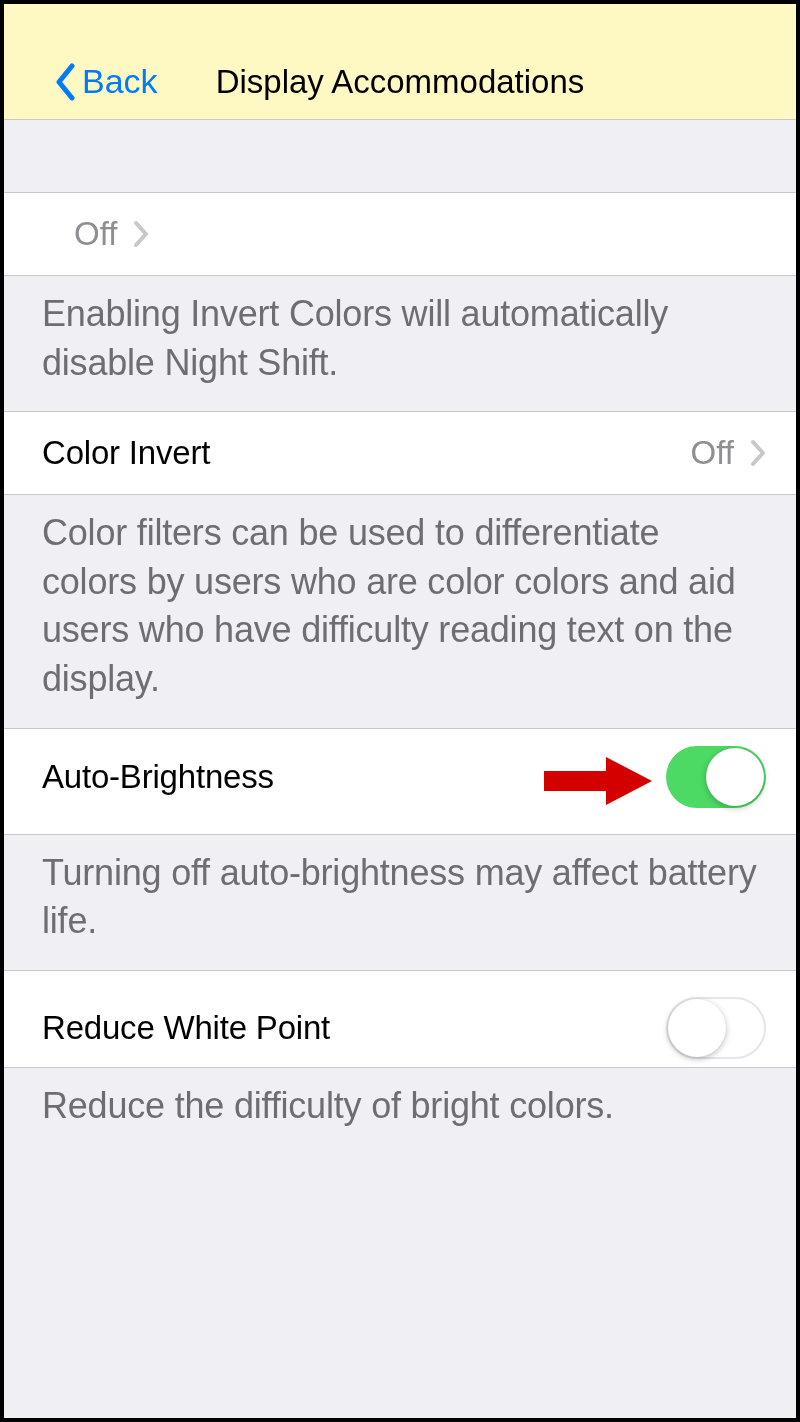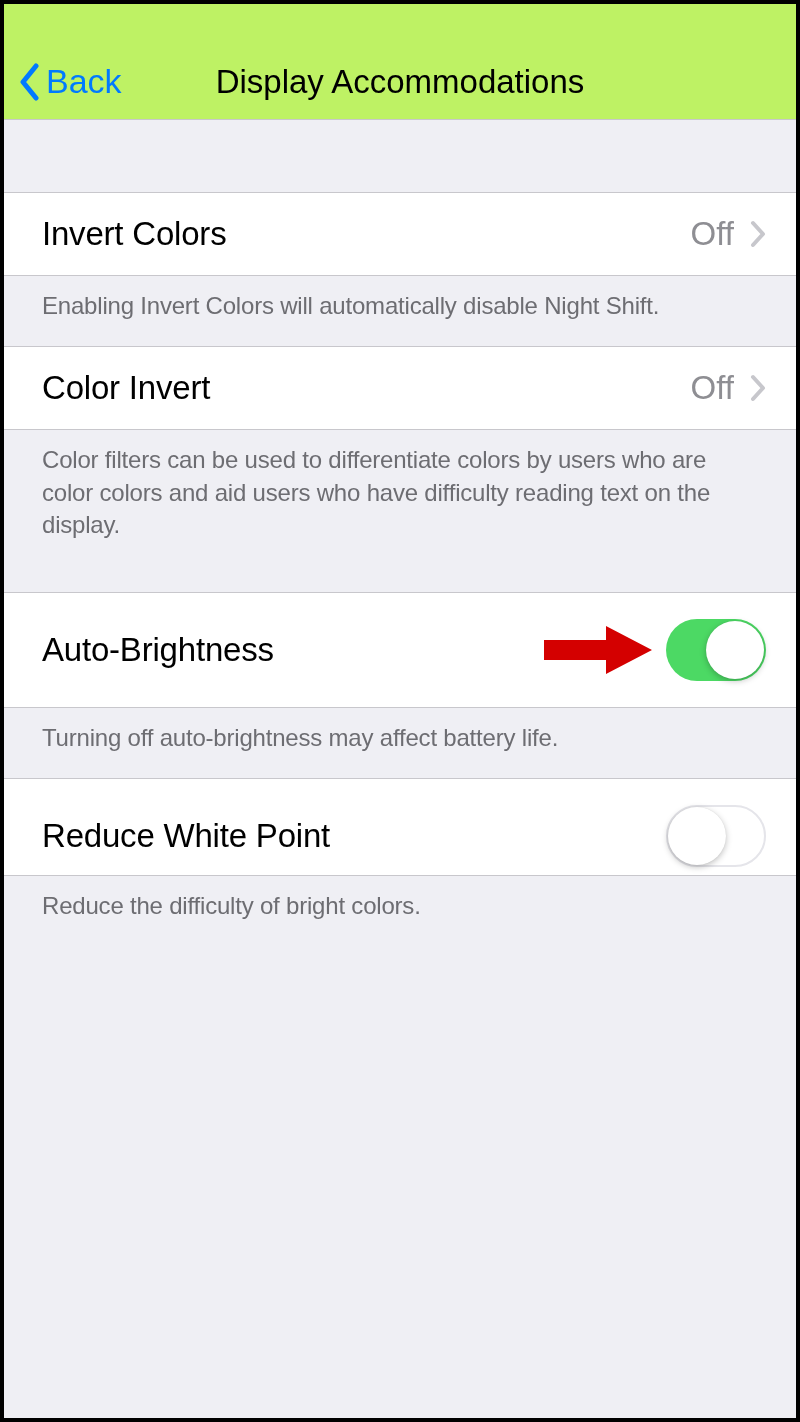--- a/index.html
+++ b/index.html
@@ -13,26 +13,27 @@
     }
     .screen {
       width: 100%;
       height: 100%;
       background: #efeff4;
       display: flex;
       flex-direction: column;
     }
     .navbar {
       height: 116px;
-      background: #bef264;
+      background: #fef9c3;
       border-bottom: 1px solid #c8c7cc;
       display: flex;
       align-items: flex-end;
       position: relative;
       padding-bottom: 18px;
+      padding-left: 36px;
     }
     .back-btn {
       display: flex;
       align-items: center;
       color: #007aff;
       font-size: 34px;
       padding-left: 14px;
       gap: 6px;
     }
     .chevron-left {
@@ -76,21 +77,21 @@
       margin-left: 32px;
     }
     .chevron-right {
       width: 16px;
       height: 28px;
       flex-shrink: 0;
     }
     .chevron-right svg { display: block; }
     .footer {
       padding: 14px 38px 24px 38px;
-      font-size: 24px;
+      font-size: 36px;
       color: #6d6d72;
       line-height: 1.35;
       letter-spacing: -0.2px;
     }
     .toggle {
       width: 100px;
       height: 62px;
       border-radius: 31px;
       position: relative;
       flex-shrink: 0;
@@ -134,21 +135,20 @@
         </svg>
       </span>
       <span>Back</span>
     </div>
     <div class="nav-title">Display Accommodations</div>
   </div>
 
   <div class="spacer-top"></div>
 
   <div class="cell">
-    <span class="cell-label">Invert Colors</span>
     <div class="cell-right">
       <span class="cell-value">Off</span>
       <span class="chevron-right">
         <svg viewBox="0 0 16 28" width="16" height="28">
           <polyline points="3,3 13,14 3,25" fill="none" stroke="#c7c7cc" stroke-width="4" stroke-linecap="round" stroke-linejoin="round"></polyline>
         </svg>
       </span>
     </div>
   </div>
   <div class="footer">Enabling Invert Colors will automatically disable Night Shift.</div>
@@ -159,21 +159,21 @@
       <span class="cell-value">Off</span>
       <span class="chevron-right">
         <svg viewBox="0 0 16 28" width="16" height="28">
           <polyline points="3,3 13,14 3,25" fill="none" stroke="#c7c7cc" stroke-width="4" stroke-linecap="round" stroke-linejoin="round"></polyline>
         </svg>
       </span>
     </div>
   </div>
   <div class="footer">Color filters can be used to differentiate colors by users who are color colors and aid users who have difficulty reading text on the display.</div>
 
-  <div class="cell" style="padding-top:26px;padding-bottom:26px;margin-top:26px;">
+  <div class="cell" style="padding-top:17px;padding-bottom:26px;">
     <span class="cell-label">Auto-Brightness</span>
     <div class="toggle on">
       <div class="knob"></div>
     </div>
     <div class="arrow-annotation">
       <svg width="110" height="56" viewBox="0 0 110 56">
         <polygon points="0,18 62,18 62,4 108,28 62,52 62,38 0,38" fill="#d40000"></polygon>
       </svg>
     </div>
   </div>

